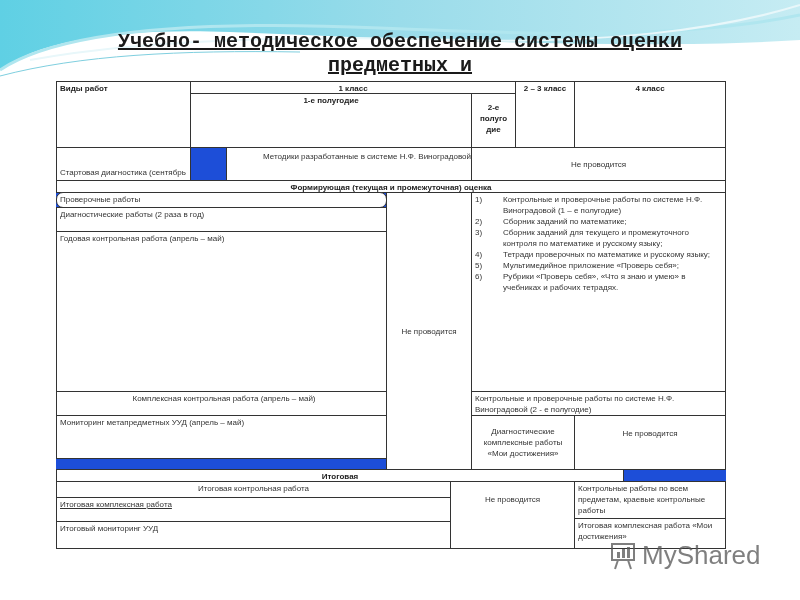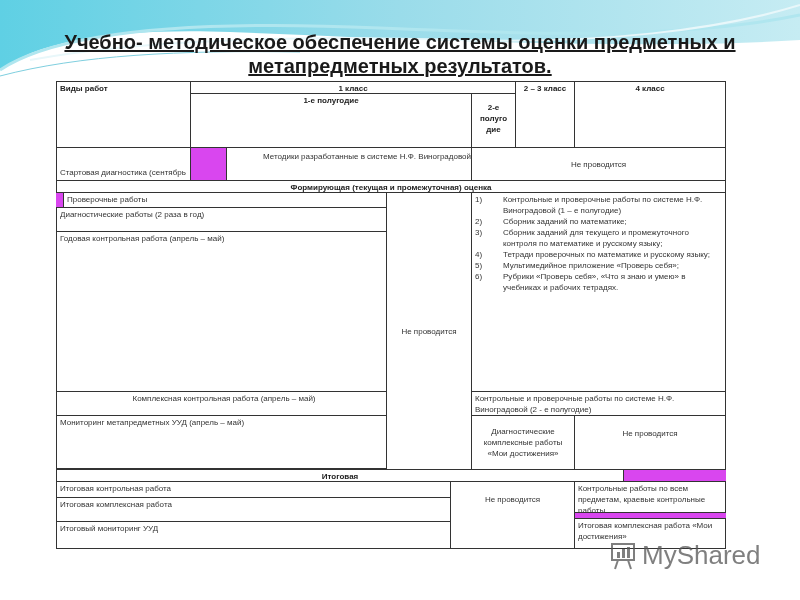--- a/index.html
+++ b/index.html
@@ -4,26 +4,26 @@
 <style>
   html, body { margin:0; padding:0; }
   body {
     width:800px; height:600px; position:relative; overflow:hidden;
     background:#ffffff;
     font-family:"Liberation Sans", sans-serif;
   }
   .bg-wave { position:absolute; left:0; top:0; width:800px; height:600px; z-index:0; }
   .title {
     position:absolute; left:60px; top:30px; width:680px; text-align:center; z-index:2;
-    font-family:Liberation Sans, sans-serif; font-weight:bold; font-size:20px;
+    font-family:Liberation Mono, monospace; font-weight:bold; font-size:20px;
     color:#1a1a1a; line-height:24px; text-decoration:underline;
   }
   .grid {
     position:absolute; left:56px; top:81px; width:670px; height:468px; z-index:2;
-    background:#d946ef;
+    background:#1d4ed8;
   }
   .cell {
     position:absolute; box-sizing:border-box;
     border:1px solid #333; font-size:8px; color:#333; line-height:11px;
     padding:1px 3px; background:#ffffff; overflow:hidden;
   }
   .bold { font-weight:bold; color:#222; }
   .center { text-align:center; }
   .vcenter { display:flex; align-items:center; justify-content:center; text-align:center; }
   ol.list { margin:0; padding:0; list-style:none; }
@@ -64,25 +64,25 @@
   <div class="cell bold center" style="left:415px;top:12px;width:45px;height:55px;padding-top:8px;">2-е полуго дие</div>
   <div class="cell bold center" style="left:459px;top:0;width:60px;height:67px;">2 – 3 класс</div>
   <div class="cell bold center" style="left:518px;top:0;width:152px;height:67px;">4 класс</div>
 
   <div class="cell" style="left:0;top:66px;width:135px;height:34px;padding-top:19px;">Стартовая диагностика (сентябрь – октябрь)</div>
   <div class="cell center" style="left:134px;top:66px;width:282px;height:34px;padding-top:3px;margin-left:36px;">Методики разработанные в системе Н.Ф. Виноградовой</div>
   <div class="cell vcenter" style="left:415px;top:66px;width:255px;height:34px;">Не проводится</div>
 
   <div class="cell bold center" style="left:0;top:99px;width:670px;height:13px;">Формирующая (текущая и промежуточная) оценка</div>
 
-  <div class="cell" style="left:7px;top:111px;width:331px;height:16px;">Проверочные работы</div>
+  <div class="cell" style="left:0;top:111px;width:331px;height:16px;border-radius:7px;">Проверочные работы</div>
   <div class="cell" style="left:0;top:126px;width:361px;height:25px;">Диагностические работы (2 раза в год)</div>
   <div class="cell" style="left:0;top:150px;width:331px;height:161px;">Годовая контрольная работа (апрель – май)</div>
   <div class="cell center" style="left:0;top:310px;width:331px;height:25px;padding-left:8px;">Комплексная контрольная работа (апрель – май)</div>
-  <div class="cell" style="left:0;top:334px;width:331px;height:54px;">Мониторинг метапредметных УУД (апрель – май)</div>
+  <div class="cell" style="left:0;top:334px;width:331px;height:44px;">Мониторинг метапредметных УУД (апрель – май)</div>
 
   <div class="cell vcenter" style="left:330px;top:111px;width:86px;height:278px;">Не проводится</div>
 
   <div class="cell" style="left:415px;top:111px;width:255px;height:200px;">
     <ol class="list">
       <li>
           <span class="num">1)</span>
           <span>Контрольные и проверочные работы по системе Н.Ф. Виноградовой (1 – е полугодие)</span>
         </li>
       <li>
@@ -105,25 +105,25 @@
           <span class="num">6)</span>
           <span>Рубрики «Проверь себя», «Что я знаю и умею» в учебниках и рабочих тетрадях.</span>
         </li>
     </ol>
   </div>
   <div class="cell" style="left:415px;top:310px;width:255px;height:25px;">Контрольные и проверочные работы по системе Н.Ф. Виноградовой (2 - е полугодие)</div>
   <div class="cell vcenter" style="left:415px;top:334px;width:104px;height:55px;">Диагностические комплексные работы «Мои достижения»</div>
   <div class="cell center" style="left:518px;top:334px;width:152px;height:55px;padding-top:12px;">Не проводится</div>
 
   <div class="cell bold center" style="left:0;top:388px;width:568px;height:13px;">Итоговая</div>
-  <div class="cell" style="left:0;top:400px;width:395px;height:25px;">Итоговая контрольная работа</div>
-  <div class="cell" style="left:0;top:416px;width:395px;height:25px;">Итоговая комплексная работа</div>
+  <div class="cell" style="left:0;top:400px;width:395px;height:25px;text-align:center;">Итоговая контрольная работа</div>
+  <div class="cell" style="left:0;top:416px;width:395px;height:25px;text-decoration:underline;">Итоговая комплексная работа</div>
   <div class="cell" style="left:0;top:440px;width:395px;height:28px;">Итоговый мониторинг УУД</div>
   <div class="cell center" style="left:394px;top:400px;width:125px;height:68px;padding-top:12px;">Не проводится</div>
-  <div class="cell" style="left:518px;top:400px;width:152px;height:32px;">Контрольные работы по всем предметам, краевые контрольные работы</div>
+  <div class="cell" style="left:518px;top:400px;width:152px;height:38px;">Контрольные работы по всем предметам, краевые контрольные работы</div>
   <div class="cell" style="left:518px;top:437px;width:152px;height:31px;">Итоговая комплексная работа «Мои достижения»</div>
 </div>
 
 <div class="watermark">
   <svg width="26" height="28" viewBox="0 0 26 28">
     <rect x="2" y="2" width="22" height="16" fill="none" stroke="#555" stroke-width="2"></rect>
     <rect x="7" y="10" width="3" height="6" fill="#555"></rect>
     <rect x="12" y="7" width="3" height="9" fill="#555"></rect>
     <rect x="17" y="5" width="3" height="11" fill="#555"></rect>
     <line x1="8" y1="18" x2="5" y2="27" stroke="#555" stroke-width="2"></line>

